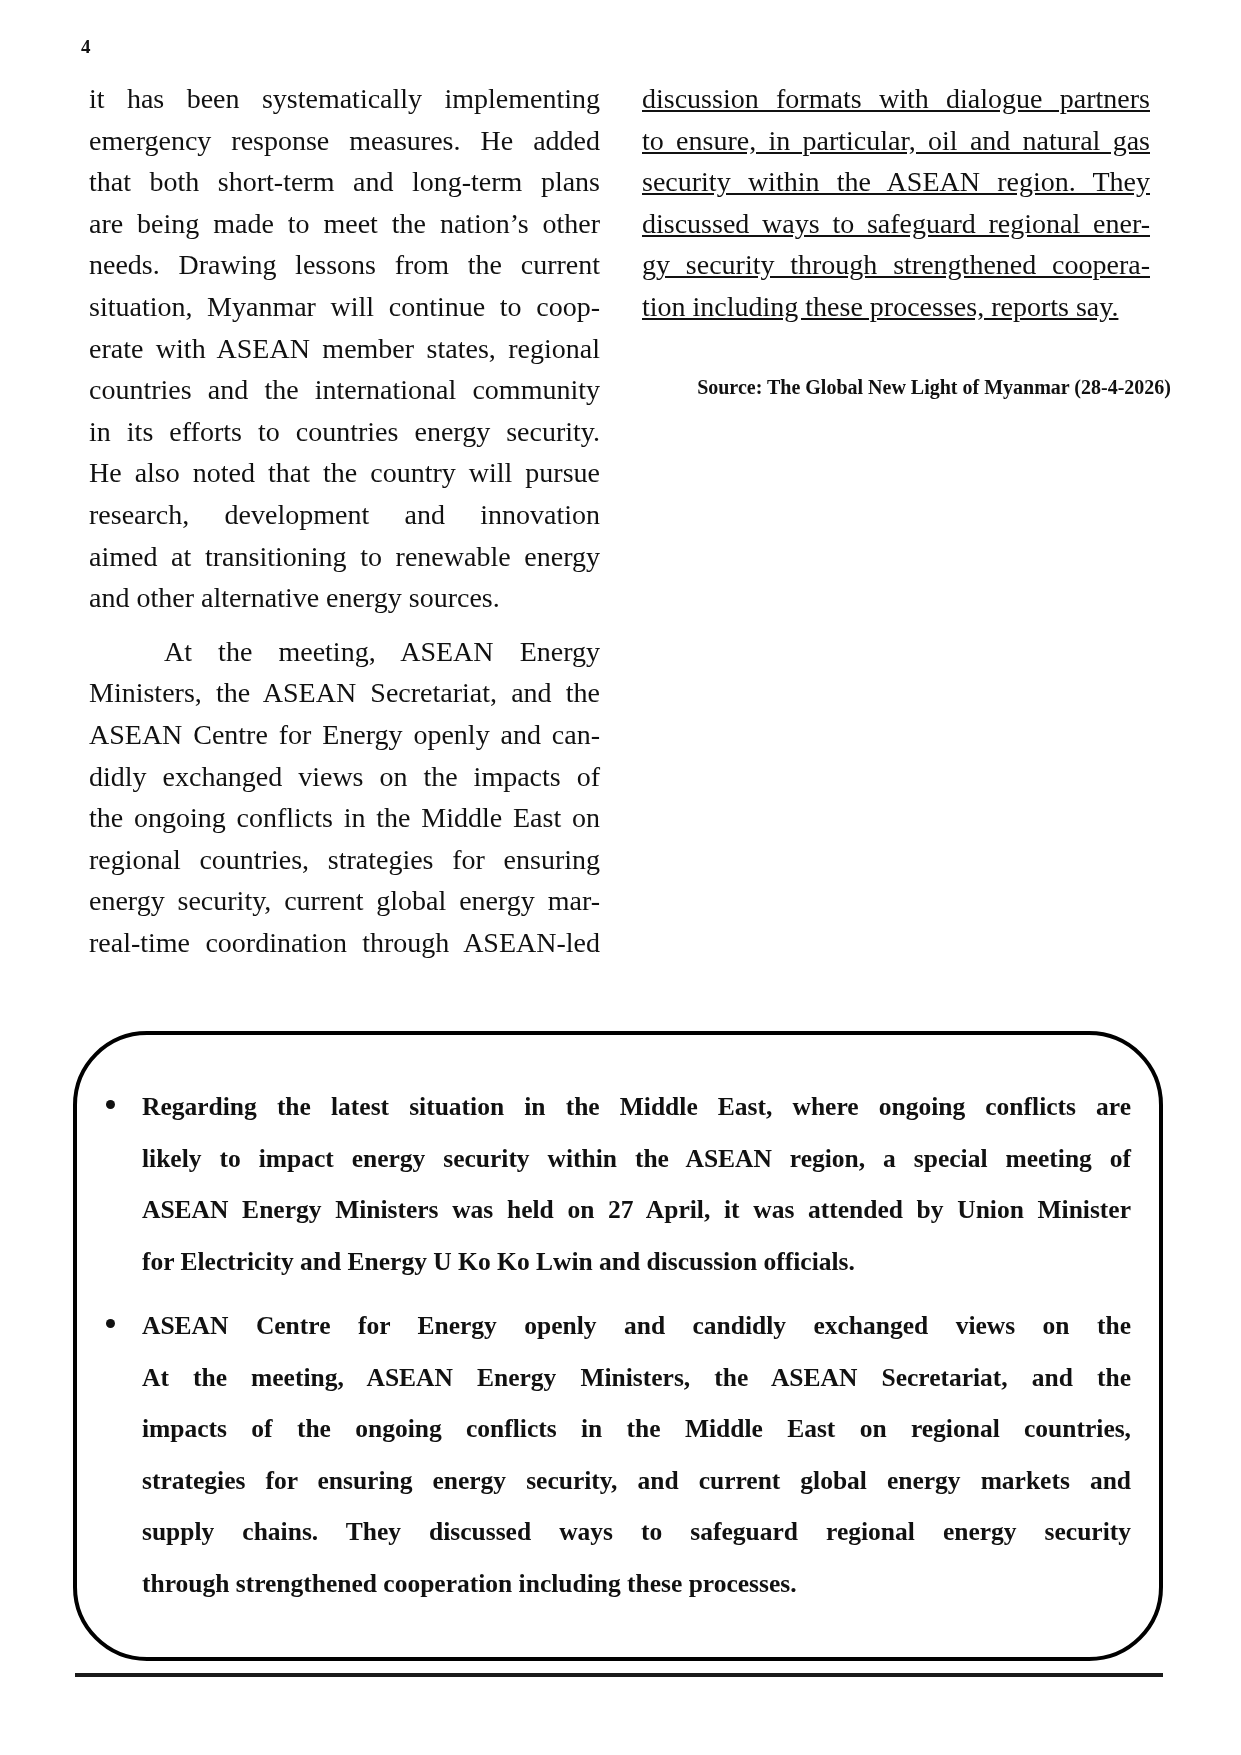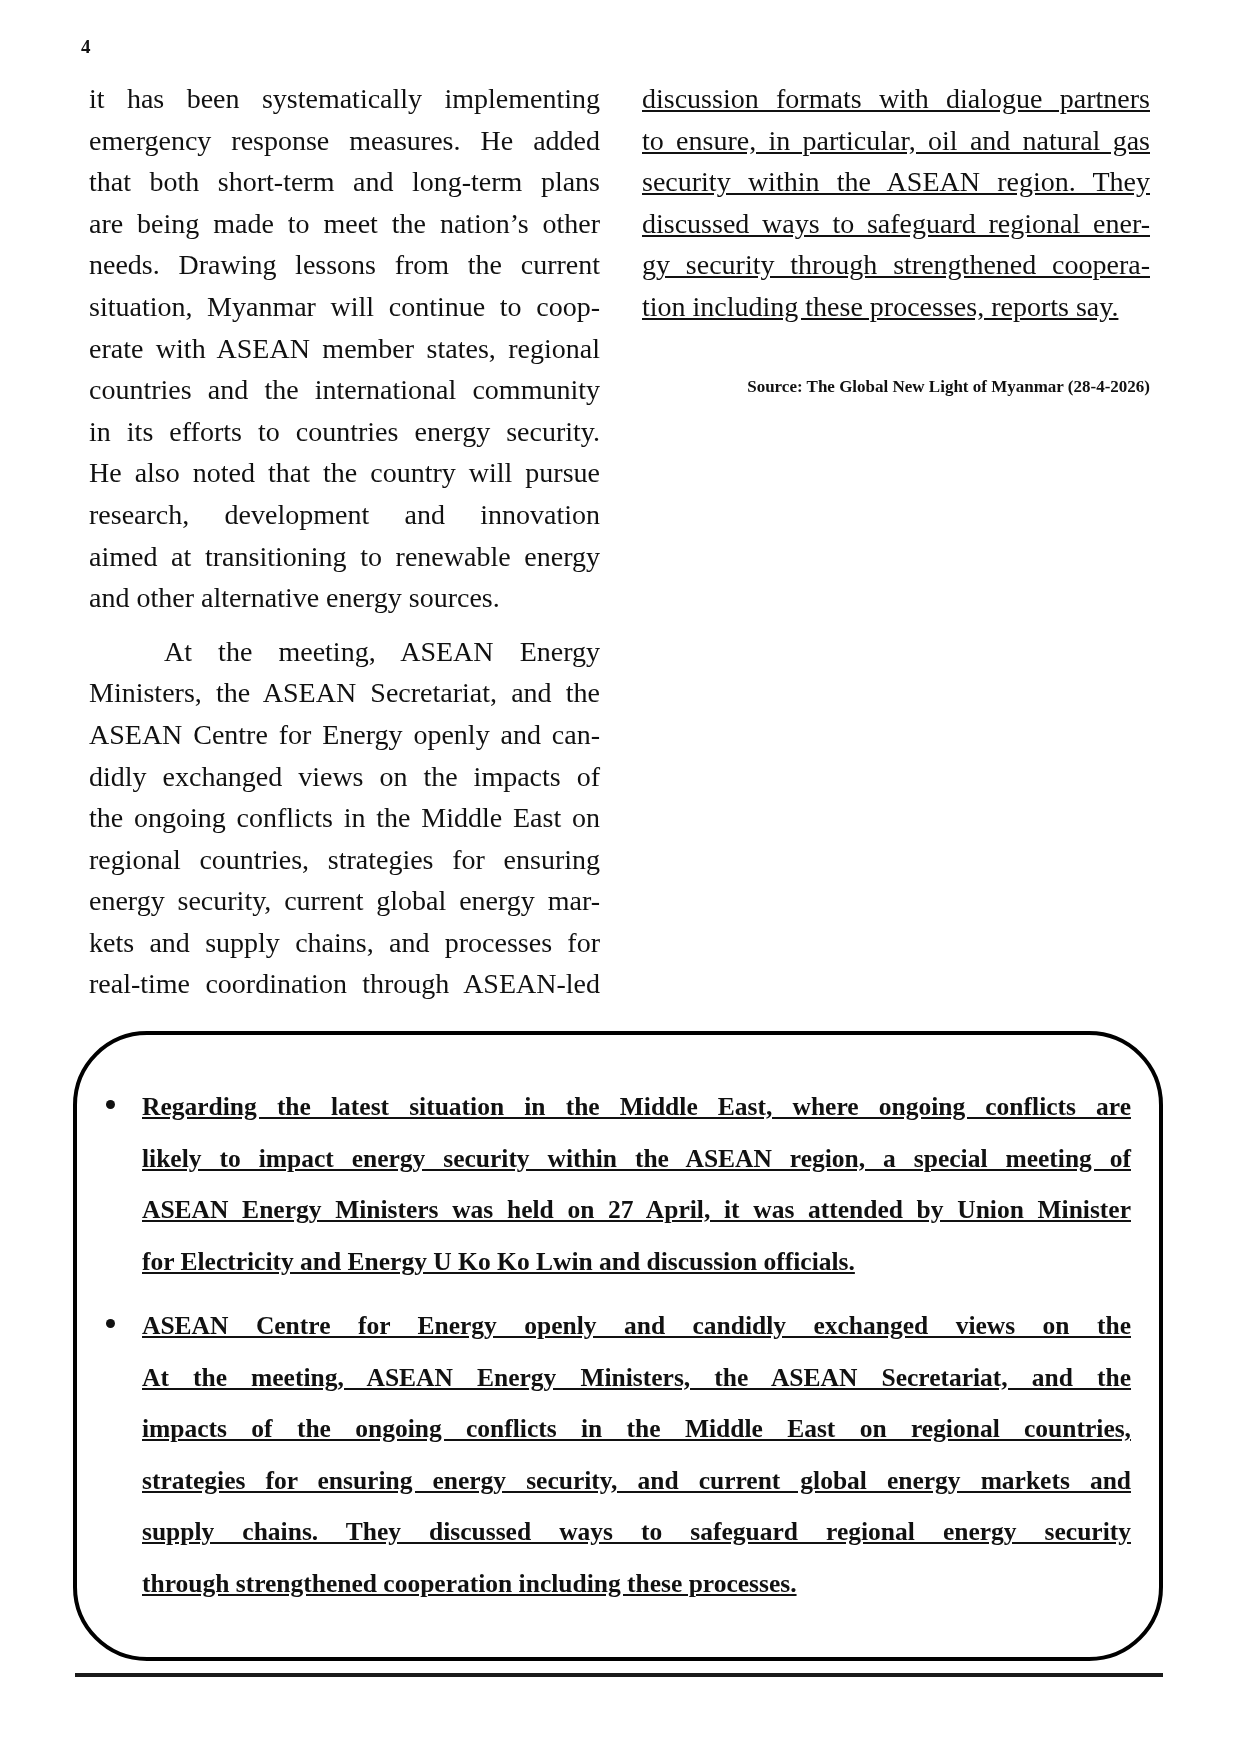--- a/index.html
+++ b/index.html
@@ -7,28 +7,28 @@
          font-family:"Liberation Serif", "DejaVu Serif", serif; }
   .page-num { position:absolute; left:81px; top:36px; font-size:19px; font-weight:bold; line-height:22px; }
   .col { position:absolute; }
   .col-left { left:89px; top:78px; width:511px; }
   .col-right { left:642px; top:78px; width:508px;text-decoration:underline; }
   .line { display:block; font-size:28px; line-height:41.6px; height:41.6px; white-space:nowrap;
           text-align:justify; text-align-last:justify; }
   .line.last { text-align-last:left; }
   .line.indent { padding-left:75px; }
   .para-gap { height:12px; }
-  .source { position:absolute; right:91px; top:377px; font-size:17px; font-weight:bold; line-height:20px;
+  .source { position:absolute; right:70px; top:377px; font-size:20px; font-weight:bold; line-height:20px;
             white-space:nowrap; }
   .callout { position:absolute; left:73px; top:1031px; width:1082px; height:622px;
              border:4px solid #000; border-radius:74px; }
   .bullet-item { position:absolute; left:142px; width:989px; }
   .bullet-dot { position:absolute; left:-36px; top:19px; width:9px; height:9px; border-radius:50%; background:#111; }
   .bline { display:block; font-size:25.5px; font-weight:bold; line-height:51.6px; height:51.6px; white-space:nowrap;
-           text-align:justify; text-align-last:justify;text-decoration:underline; }
+           text-align:justify; text-align-last:justify; }
   .bline.last { text-align-last:left; }
   .rule { position:absolute; left:75px; top:1673px; width:1088px; height:4px; background:#1a1a1a; }
 </style>
 </head>
 <body>
 
 <div class="page-num">4</div>
 
 <div class="col col-left">
   <div>
@@ -48,21 +48,20 @@
   </div>
   <div class="para-gap"></div>
   <div>
     <span class="line indent">At the meeting, ASEAN Energy</span>
     <span class="line">Ministers, the ASEAN Secretariat, and the</span>
     <span class="line">ASEAN Centre for Energy openly and can-</span>
     <span class="line">didly exchanged views on the impacts of</span>
     <span class="line">the ongoing conflicts in the Middle East on</span>
     <span class="line">regional countries, strategies for ensuring</span>
     <span class="line">energy security, current global energy mar-</span>
-    <span class="line">kets and supply chains, and processes for</span>
     <span class="line">real-time coordination through ASEAN-led</span>
   </div>
 </div>
 
 <div class="col col-right">
   <div>
     <span class="line">discussion formats with dialogue partners</span>
     <span class="line">to ensure, in particular, oil and natural gas</span>
     <span class="line">security within the ASEAN region. They</span>
     <span class="line">discussed ways to safeguard regional ener-</span>

